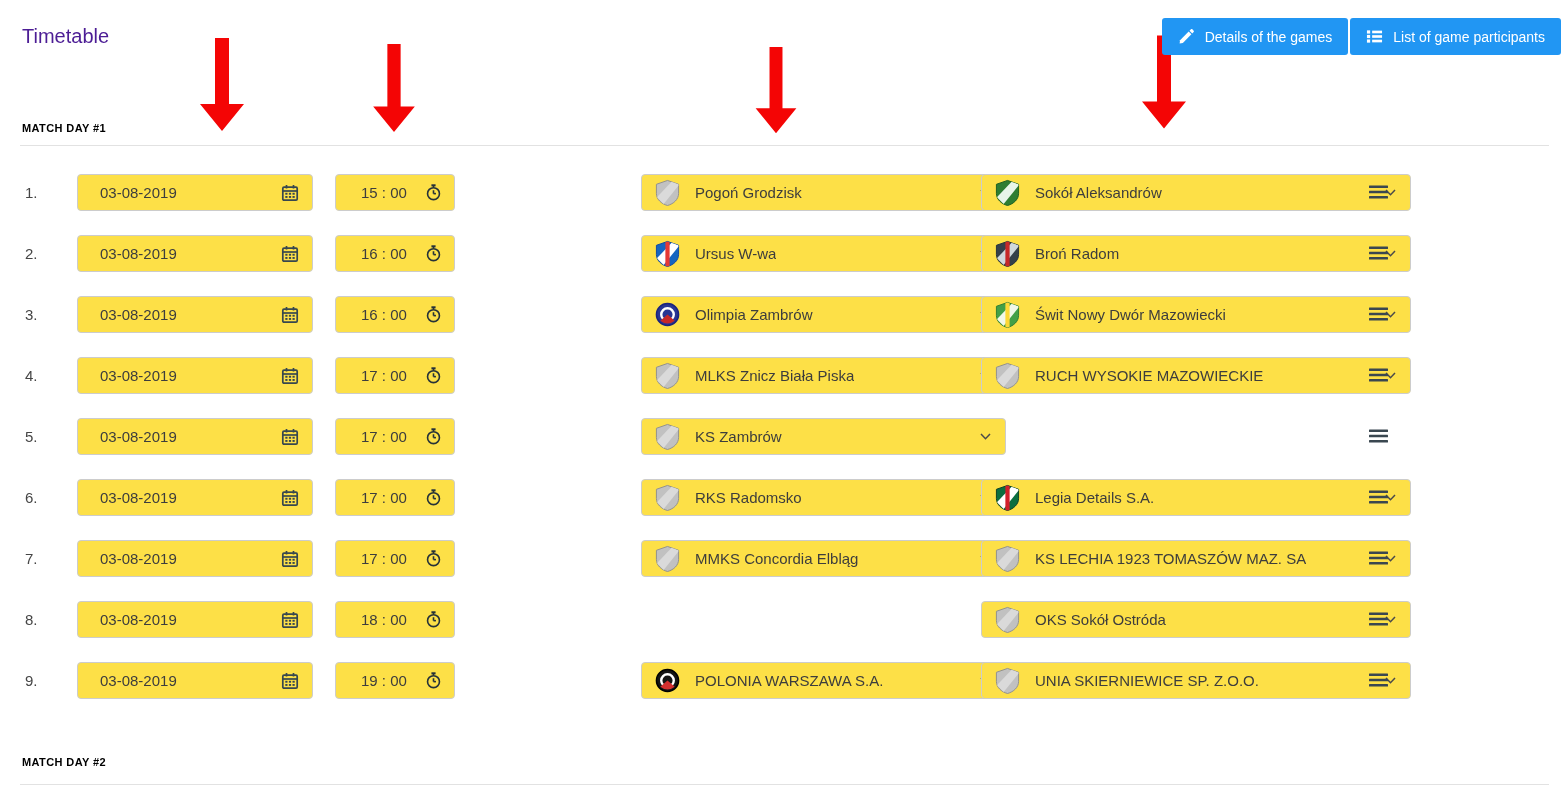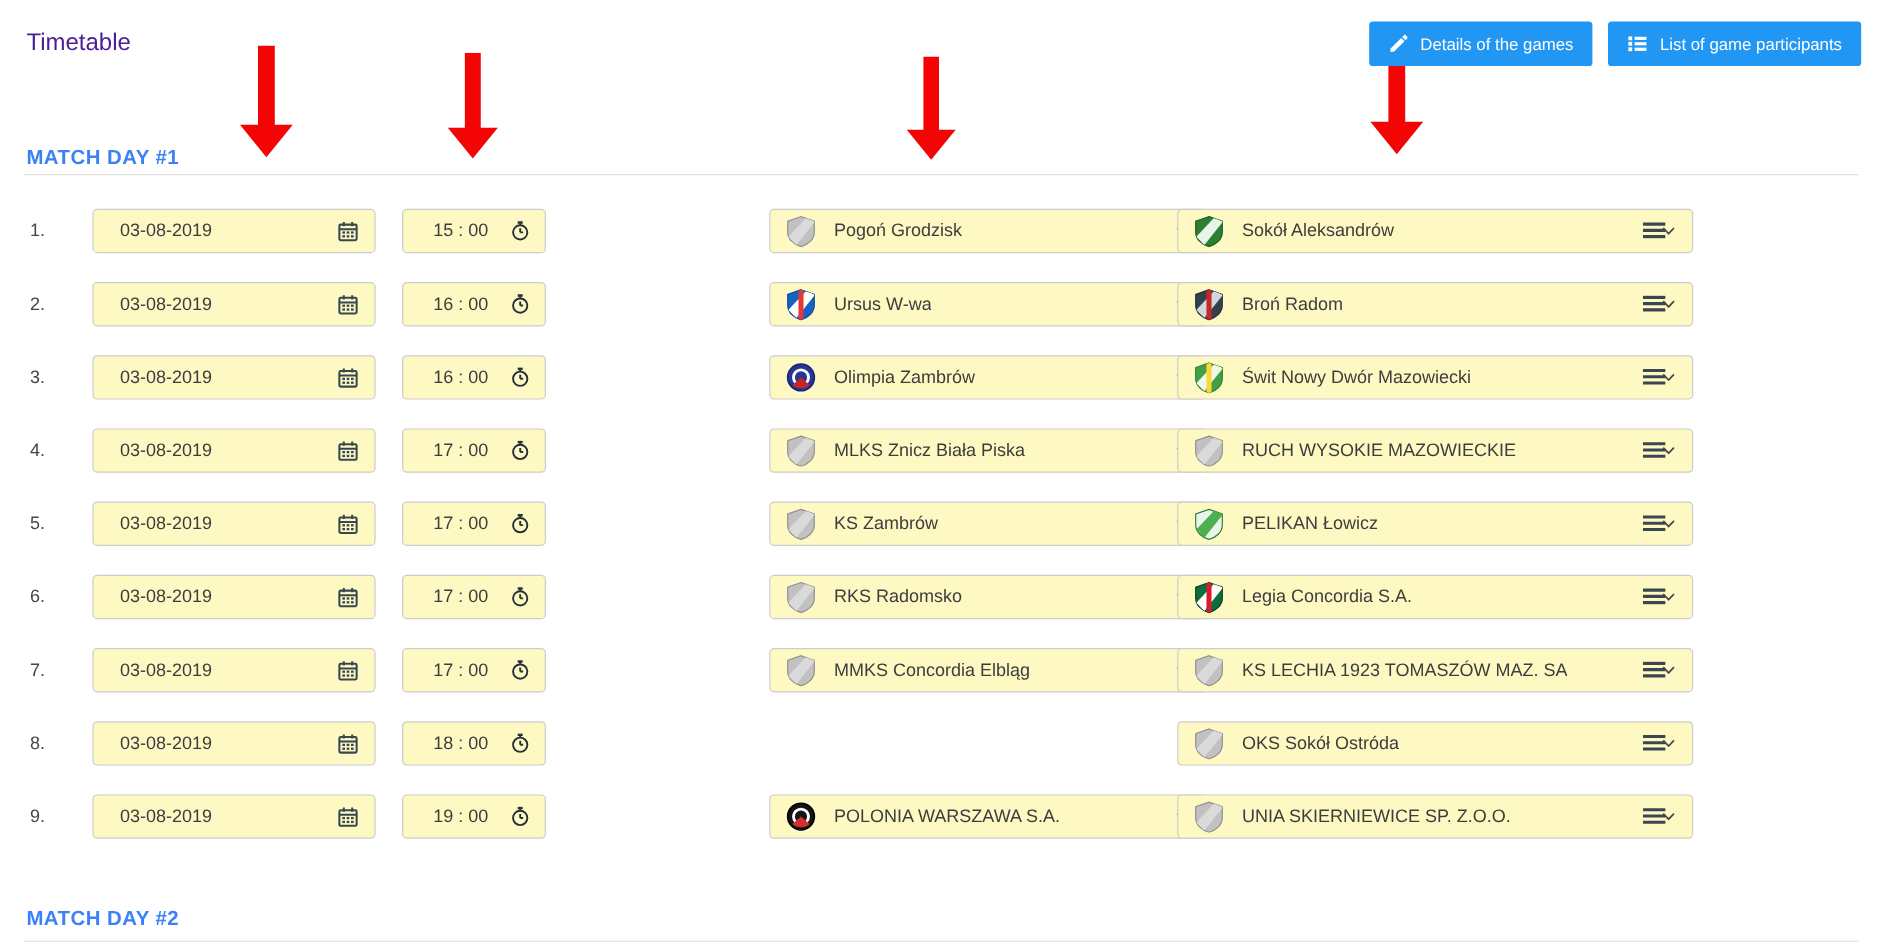--- a/index.html
+++ b/index.html
@@ -4,46 +4,46 @@
 <style>
   :root { --accent:#2196f3; --arrow:#f40505; }
   * { margin:0; padding:0; box-sizing:border-box; }
   html,body { width:1567px; height:789px; background:#fff; overflow:hidden;
     font-family:"Liberation Sans", sans-serif; }
   .page { position:relative; width:1567px; height:789px; background:#fff; }
 
   .title { position:absolute; left:22px; top:25px; font-size:20px; font-weight:400;
     color:#4c1d95; }
 
-  .btns { position:absolute; right:16px; top:18px; display:flex; gap:13px; z-index:3;align-items:center; }
+  .btns { position:absolute; right:6px; top:18px; display:flex; gap:2px; z-index:3;align-items:center; }
   .btn { height:37px; background:var(--accent); color:#fff; border:none; border-radius:3px;
     font-family:"Liberation Sans", sans-serif; font-size:14px; display:flex;
     align-items:center; gap:10px; padding:0 16px; cursor:pointer; white-space:nowrap; }
   .bicon { display:flex; align-items:center; }
 
   .arrow { position:absolute; z-index:1; }
   .a1 { left:199px; top:38px; }
   .a2 { left:371px; top:44px; }
   .a3 { left:753px; top:47px; }
   .a4 { left:1141px; top:34px; z-index:0; }
 
-  .mdlabel { position:absolute; left:22px; font-size:17px; font-weight:700;
-    color:#3b82f6; letter-spacing:.4px; }
+  .mdlabel { position:absolute; left:22px; font-size:11px; font-weight:700;
+    color:#000000; letter-spacing:.4px; }
   .md1 { top:122px; }
   .md2 { top:756px; }
   .rule { position:absolute; left:20px; right:18px; border-top:1px solid #e2e2e2; height:0; }
   .rule1 { top:145px; }
   .rule2 { top:784px; }
 
   #rows { position:absolute; top:174px; left:0; width:100%; z-index:2; }
   .row { position:relative; height:61px; }
   .idx { position:absolute; left:25px; top:0; height:37px; line-height:37px;
     font-size:15px; color:#454545; }
   .box { position:absolute; top:0; height:37px; border:1px solid #cccccc; border-radius:4px;
-    display:flex; align-items:center; background:#fef9c3; }
+    display:flex; align-items:center; background:#fde047; }
   .date { left:77px; width:236px; padding:0 13px 0 22px; }
   .time { left:335px; width:120px; padding:0 12px 0 25px; }
   .home { left:593px; width:365px; padding:0 14px 0 12px;margin-left:48px; }
   .away { left:981px; width:430px; padding:0 14px 0 12px; }
   .val { font-size:15px; color:#3d3d3d; }
   .icon { margin-left:auto; display:flex; align-items:center; }
   .logo { width:27px; height:27px; display:flex; align-items:center; flex:0 0 27px; }
   .logo svg { width:27px; height:27px; }
   .team-name { font-size:15px; color:#3d3d3d; margin-left:14px; white-space:nowrap;
     overflow:hidden; text-overflow:ellipsis; }
@@ -487,39 +487,20 @@
             </svg>
           </span>
       <span class="team-name">KS Zambrów</span>
       <span class="chev">
         <svg width="11" height="7" viewBox="0 0 11 7" fill="none" stroke="#4a4a4a" stroke-width="1.5">
               <path d="M1 1 L5.5 5.7 L10 1"></path>
             </svg>
       </span>
     </div>
 
-    <div class="box select away">
-      <span class="logo">
-            <svg viewBox="0 0 28 28">
-              <defs>
-                <clipPath id="clip9">
-                  <path d="M14 1.5 L25.5 5.5 V15 C25.5 21 20.5 25.7 14 27.5 C7.5 25.7 2.5 21 2.5 15 V5.5 Z"></path>
-                </clipPath>
-              </defs>
-              <path d="M14 1.5 L25.5 5.5 V15 C25.5 21 20.5 25.7 14 27.5 C7.5 25.7 2.5 21 2.5 15 V5.5 Z" fill="#e8f5e9" stroke="#2e7d32" stroke-width="1"></path>
-              <path d="M3 19 L19 2 L26 6 L10 26 Z" fill="#4caf50" clip-path="url(#clip9)"></path>
-            </svg>
-          </span>
-      <span class="team-name">PELIKAN Łowicz</span>
-      <span class="chev">
-        <svg width="11" height="7" viewBox="0 0 11 7" fill="none" stroke="#4a4a4a" stroke-width="1.5">
-              <path d="M1 1 L5.5 5.7 L10 1"></path>
-            </svg>
-      </span>
-    </div>
 
     <span class="drag">
       <svg width="19" height="14" viewBox="0 0 19 14" fill="#3a4750">
             <rect x="0" y="0.5" width="19" height="2.6" rx="0.5"></rect>
             <rect x="0" y="5.7" width="19" height="2.6" rx="0.5"></rect>
             <rect x="0" y="10.9" width="19" height="2.6" rx="0.5"></rect>
           </svg>
     </span>
   </div>
 
@@ -585,21 +566,21 @@
               <defs>
                 <clipPath id="clip11">
                   <path d="M14 1.5 L25.5 5.5 V15 C25.5 21 20.5 25.7 14 27.5 C7.5 25.7 2.5 21 2.5 15 V5.5 Z"></path>
                 </clipPath>
               </defs>
               <path d="M14 1.5 L25.5 5.5 V15 C25.5 21 20.5 25.7 14 27.5 C7.5 25.7 2.5 21 2.5 15 V5.5 Z" fill="#0b6e3f" stroke="#0a3d23" stroke-width="1"></path>
               <path d="M3 19 L19 2 L26 6 L10 26 Z" fill="#ffffff" clip-path="url(#clip11)"></path>
               <rect x="11.8" y="1" width="4.4" height="27" fill="#d21f2b" clip-path="url(#clip11)"></rect>
             </svg>
           </span>
-      <span class="team-name">Legia Concordia S.A.</span>
+      <span class="team-name">Legia Details S.A.</span>
       <span class="chev">
         <svg width="11" height="7" viewBox="0 0 11 7" fill="none" stroke="#4a4a4a" stroke-width="1.5">
               <path d="M1 1 L5.5 5.7 L10 1"></path>
             </svg>
       </span>
     </div>
 
     <span class="drag">
       <svg width="19" height="14" viewBox="0 0 19 14" fill="#3a4750">
             <rect x="0" y="0.5" width="19" height="2.6" rx="0.5"></rect>

